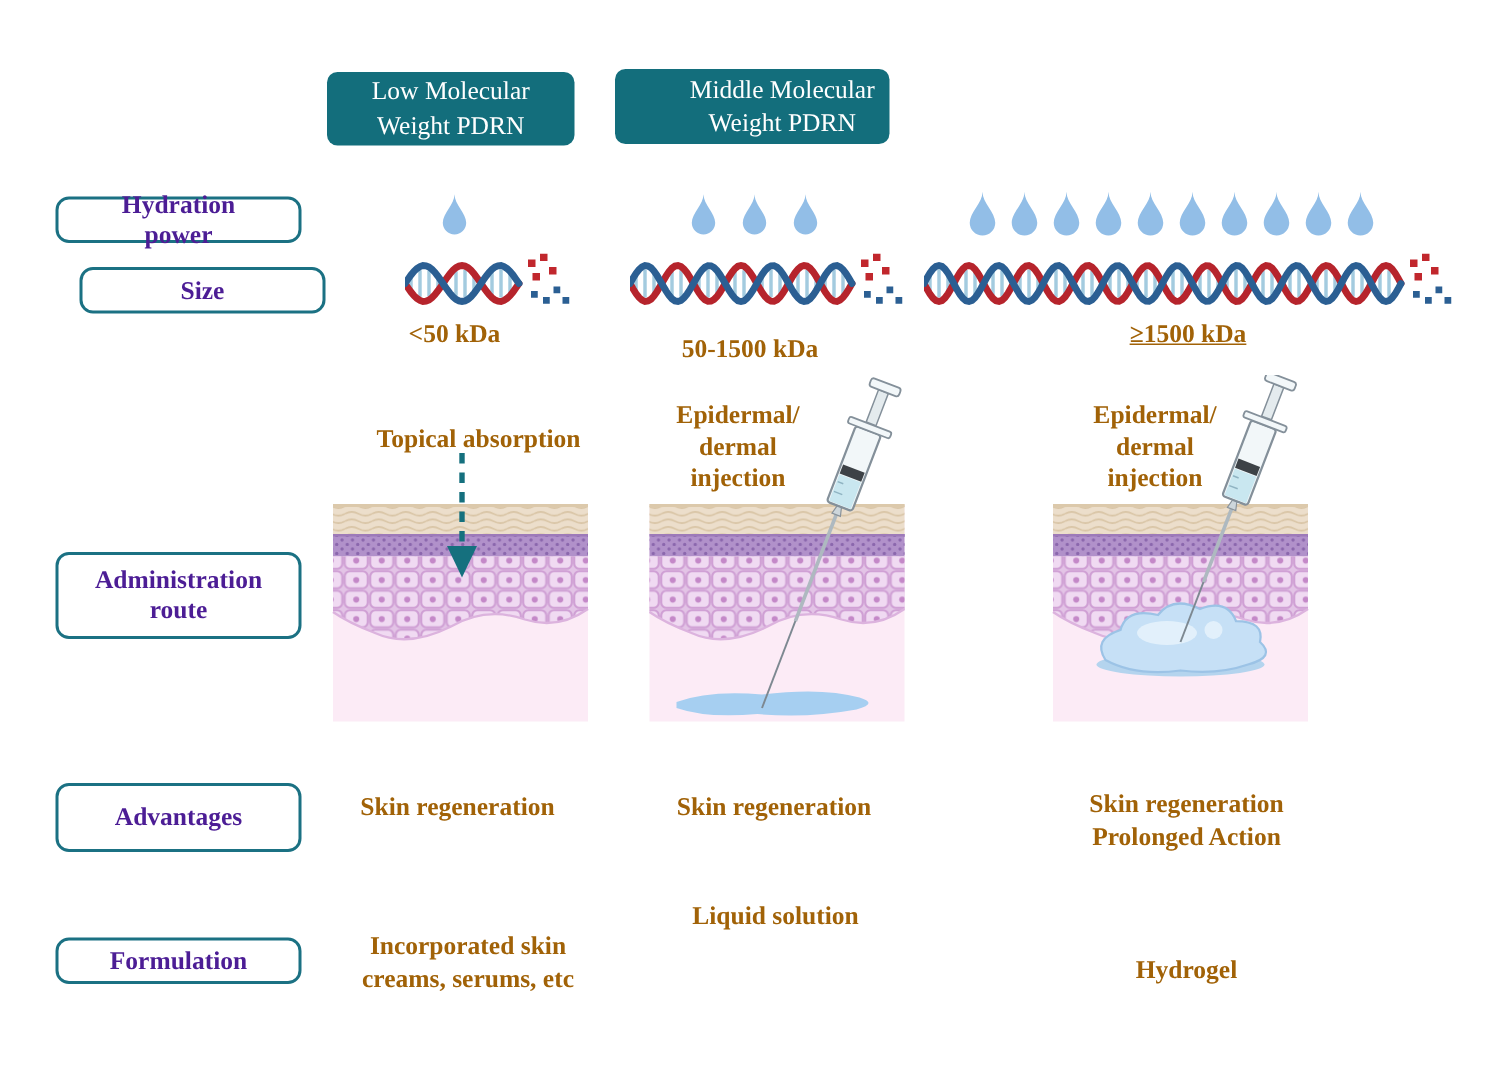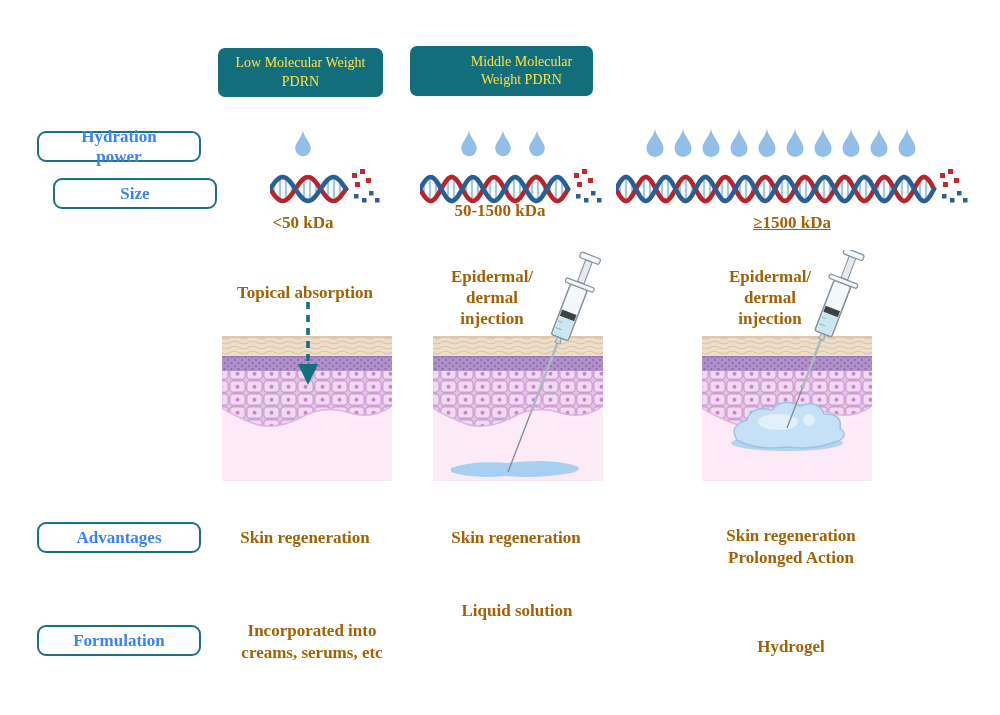--- a/index.html
+++ b/index.html
@@ -1,41 +1,44 @@
 <!DOCTYPE html>
 <html><head>
 <meta charset="utf-8">
 <style>
   html,body{margin:0;padding:0;background:#fff;}
   #stage{position:relative;width:1000px;height:715px;background:#ffffff;
          font-family:"Liberation Serif","DejaVu Serif",serif;overflow:hidden;}
   .rlabel{position:absolute;left:37px;width:164px;box-sizing:border-box;
           border:2.5px solid #1b7183;border-radius:9px;background:#fff;
           display:flex;align-items:center;justify-content:center;text-align:center;
-          color:#3b82f6;font-weight:bold;font-size:17px;line-height:20px;padding:2px 18px;}
-  .hdr{position:absolute;background:#136e7c;color:#fde047;border-radius:7px;
+          color:#4c1d95;font-weight:bold;font-size:17px;line-height:20px;padding:2px 18px;}
+  .hdr{position:absolute;background:#136e7c;color:#ffffff;border-radius:7px;
        display:flex;align-items:center;justify-content:center;text-align:center;
-       font-size:14px;line-height:1.3;padding:2px 8px;box-sizing:border-box;}
+       font-size:17px;line-height:1.3;padding:2px 8px;box-sizing:border-box;}
   .ctext{position:absolute;transform:translateX(-50%);text-align:center;
          color:#a16207;font-weight:bold;font-size:17px;}
   .ctext div{white-space:nowrap;}
   .droprow{position:absolute;display:flex;align-items:flex-start;}
   .absvg{position:absolute;}
 </style>
 </head>
 <body>
 
 <div id="stage">
   <div class="rlabel" style="top:131px;height:31px;">
       <span>Hydration power</span>
     </div>
   <div class="rlabel" style="top:178px;height:31px;margin-left:16px;">
       <span>Size</span>
     </div>
-  <div class="rlabel" style="top:522px;height:31px;">
+  <div class="rlabel" style="top:368px;height:58px;">
+      <span>Administration route</span>
+    </div>
+  <div class="rlabel" style="top:522px;height:46px;">
       <span>Advantages</span>
     </div>
   <div class="rlabel" style="top:625px;height:31px;">
       <span>Formulation</span>
     </div>
 <div class="hdr" style="left:218px;top:48px;width:165px;height:49px;">Low Molecular Weight PDRN</div>
     <div class="droprow" style="left:292px;top:128px;gap:12px;">
       <svg width="22" height="30" viewBox="0 0 22 30">
         <path d="M11,1.5 C11,8.5 3.2,14 3.2,20.5 a7.8,7.8 0 0 0 15.6,0 C18.8,14 11,8.5 11,1.5 Z" fill="#92bee7"></path>
       </svg>
@@ -60,21 +63,21 @@
           <rect x="85" y="13" width="5" height="5" fill="#c1272d"></rect>
           <rect x="84" y="25" width="4.5" height="4.5" fill="#2b5f93"></rect>
           <rect x="92" y="29" width="4.5" height="4.5" fill="#2b5f93"></rect>
           <rect x="99" y="22" width="4.5" height="4.5" fill="#2b5f93"></rect>
           <rect x="105" y="29" width="4.5" height="4.5" fill="#2b5f93"></rect>
         </g>
       </svg></div>
     <div class="ctext" style="left:303px;top:212px;line-height:22px;">
       <div>&lt;50 kDa</div>
     </div>
-    <div class="ctext" style="left:305px;top:282px;line-height:21px;">
+    <div class="ctext" style="left:319px;top:282px;line-height:21px;">
       <div>Topical absorption</div>
     </div>
     <div style="position:absolute;left:212px;top:250px;width:190px;height:245px;">
       <svg class="absvg" width="190" height="245" viewBox="0 0 190 245">
     <defs>
       <pattern id="p0w" width="18" height="5" patternUnits="userSpaceOnUse">
         <path d="M0,2.5 q4.5,-2.5 9,0 t9,0" fill="none" stroke="#d9c5a6" stroke-width="1.2"></path>
       </pattern>
       <pattern id="p0d" width="7" height="6" patternUnits="userSpaceOnUse">
         <circle cx="2" cy="2" r="1.1" fill="#8b67ad"></circle>
@@ -100,21 +103,21 @@
     <g>
       <line x1="96" y1="52" x2="96" y2="116" stroke="#15707e" stroke-width="3.6" stroke-dasharray="7 6"></line>
       <polygon points="86,114 106,114 96,135" fill="#15707e"></polygon>
         </g>
       </svg>
     </div>
     <div class="ctext" style="left:305px;top:527px;line-height:21.5px;">
       <div>Skin regeneration</div>
     </div>
     <div class="ctext" style="left:312px;top:620px;line-height:22px;">
-      <div>Incorporated into</div>
+      <div>Incorporated skin</div>
       <div>creams, serums, etc</div>
     </div>
     <div class="hdr" style="left:410px;top:46px;width:183px;height:50px;padding-left:48px;">Middle Molecular Weight PDRN</div>
     <div class="droprow" style="left:458px;top:128px;gap:12px;">
       <svg width="22" height="30" viewBox="0 0 22 30">
         <path d="M11,1.5 C11,8.5 3.2,14 3.2,20.5 a7.8,7.8 0 0 0 15.6,0 C18.8,14 11,8.5 11,1.5 Z" fill="#92bee7"></path>
       </svg>
       <svg width="22" height="30" viewBox="0 0 22 30">
         <path d="M11,1.5 C11,8.5 3.2,14 3.2,20.5 a7.8,7.8 0 0 0 15.6,0 C18.8,14 11,8.5 11,1.5 Z" fill="#92bee7"></path>
       </svg>
@@ -148,21 +151,21 @@
           <rect x="154" y="4" width="5" height="5" fill="#c1272d"></rect>
           <rect x="162" y="0" width="5" height="5" fill="#c1272d"></rect>
           <rect x="168" y="9" width="5" height="5" fill="#c1272d"></rect>
           <rect x="157" y="13" width="5" height="5" fill="#c1272d"></rect>
           <rect x="156" y="25" width="4.5" height="4.5" fill="#2b5f93"></rect>
           <rect x="164" y="29" width="4.5" height="4.5" fill="#2b5f93"></rect>
           <rect x="171" y="22" width="4.5" height="4.5" fill="#2b5f93"></rect>
           <rect x="177" y="29" width="4.5" height="4.5" fill="#2b5f93"></rect>
         </g>
       </svg></div>
-    <div class="ctext" style="left:500px;top:200px;line-height:22px;">
+    <div class="ctext" style="left:500px;top:222px;line-height:22px;">
       <div>50-1500 kDa</div>
     </div>
     <div class="ctext" style="left:492px;top:266px;line-height:21px;">
       <div>Epidermal/</div>
       <div>dermal</div>
       <div>injection</div>
     </div>
     <div style="position:absolute;left:423px;top:250px;width:190px;height:245px;">
       <svg class="absvg" width="190" height="245" viewBox="0 0 190 245">
     <defs>

